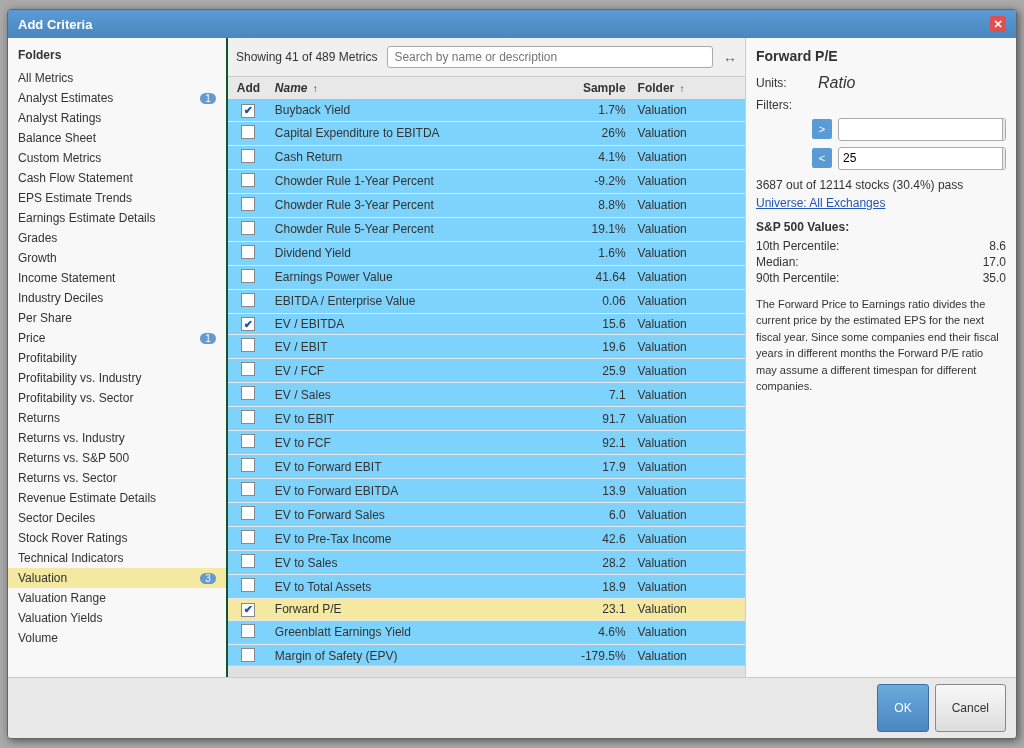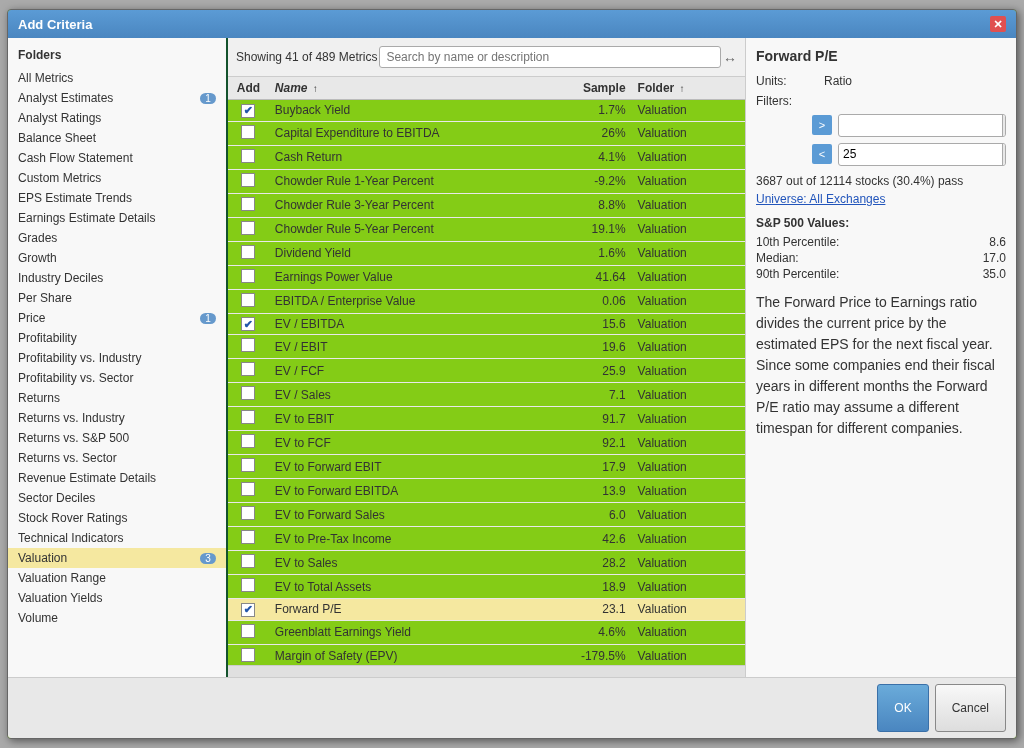--- a/index.html
+++ b/index.html
@@ -1,21 +1,21 @@
 <!DOCTYPE html>
 <html><head>
   <meta charset="utf-8">
   <style>
     * { box-sizing: border-box; margin: 0; padding: 0; }
     body { font-family: Arial, sans-serif; font-size: 12px; background: #aaa; display: flex; justify-content: center; align-items: center; width: 1024px; height: 748px; }
 
     .dialog {
       width: 1010px;
       height: 730px;
-      background: #84cc16;
+      background: #7dd3fc;
       border: 1px solid #666;
       border-radius: 4px;
       display: flex;
       flex-direction: column;
       box-shadow: 2px 2px 8px rgba(0,0,0,0.5);
     }
 
     .title-bar {
       background: linear-gradient(to bottom, #5b9bd5, #4a86c0);
       color: white;
@@ -97,21 +97,21 @@
       border-right: 1px solid #ccc;
       overflow: hidden;
     }
 
     .middle-header {
       display: flex;
       align-items: center;
       padding: 8px 8px;
       background: #f0f0f0;
       border-bottom: 1px solid #ccc;
-      gap: 2px;
+      gap: 10px;
     }
 
     .metrics-count {
       font-size: 12px;
       color: #333;
       white-space: nowrap;
     }
 
     .search-box {
       flex: 1;
@@ -189,32 +189,33 @@
       font-size: 14px;
       font-weight: bold;
       color: #333;
       margin-bottom: 10px;
     }
 
     .field-row {
       display: flex;
       align-items: center;
       margin-bottom: 6px;
-      gap: 18px;
+      gap: 12px;
     }
 
     .field-label {
       width: 50px;
       font-size: 12px;
       color: #333;
     }
 
     .field-value {
-      font-size: 12px;
-      color: #333;
+      font-size: 16px;
+      color: #333;
+      font-style: italic;
     }
 
     .filter-row {
       display: flex;
       align-items: center;
       margin-bottom: 6px;
       gap: 6px;
     }
 
     .filter-arrow {
@@ -257,21 +258,21 @@
       justify-content: space-between;
       font-size: 12px;
       color: #333;
       padding: 1px 0;
     }
 
     .sp500-row .pct-label { color: #333; }
     .sp500-row .pct-value { color: #333; font-weight: normal; }
 
     .description {
-      font-size: 14px;
+      font-size: 11px;
       color: #333;
       line-height: 1.5;
       margin-top: 10px;
     }
 
     
     .dialog-footer {
       display: flex;
       justify-content: flex-end;
       align-items: center;
@@ -372,36 +373,39 @@
             <span>Analyst Estimates</span>
             <span class="badge">1</span>
           </div>
           <div class="sidebar-item">
             <span>Analyst Ratings</span>
           </div>
           <div class="sidebar-item">
             <span>Balance Sheet</span>
           </div>
           <div class="sidebar-item">
+            <span>Custom Metrics</span>
+          </div>
+          <div class="sidebar-item">
             <span>Cash Flow Statement</span>
           </div>
           <div class="sidebar-item">
-            <span>Custom Metrics</span>
-          </div>
-          <div class="sidebar-item">
             <span>EPS Estimate Trends</span>
           </div>
           <div class="sidebar-item">
             <span>Earnings Estimate Details</span>
           </div>
           <div class="sidebar-item">
             <span>Grades</span>
           </div>
           <div class="sidebar-item">
             <span>Growth</span>
+          </div>
+          <div class="sidebar-item">
+            <span>Income Statement</span>
           </div>
           <div class="sidebar-item">
             <span>Industry Deciles</span>
           </div>
           <div class="sidebar-item">
             <span>Per Share</span>
           </div>
           <div class="sidebar-item">
             <span>Price</span>
             <span class="badge">1</span>

